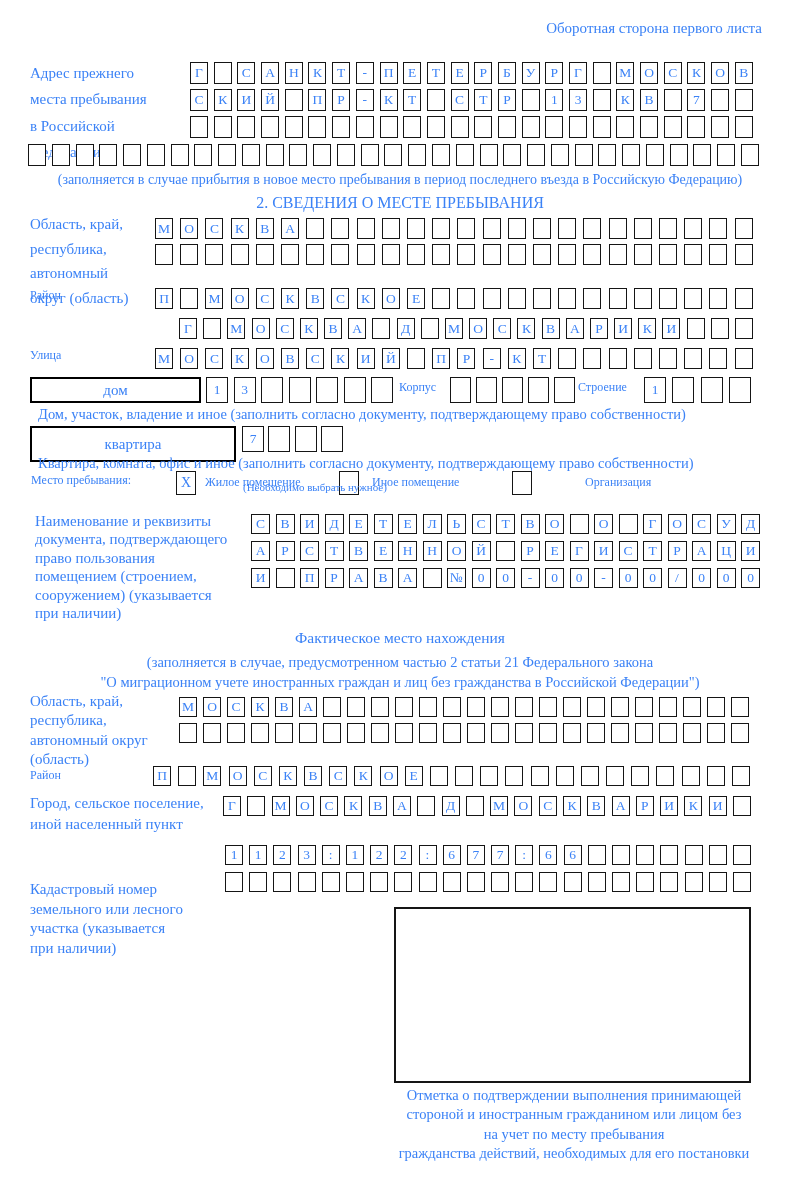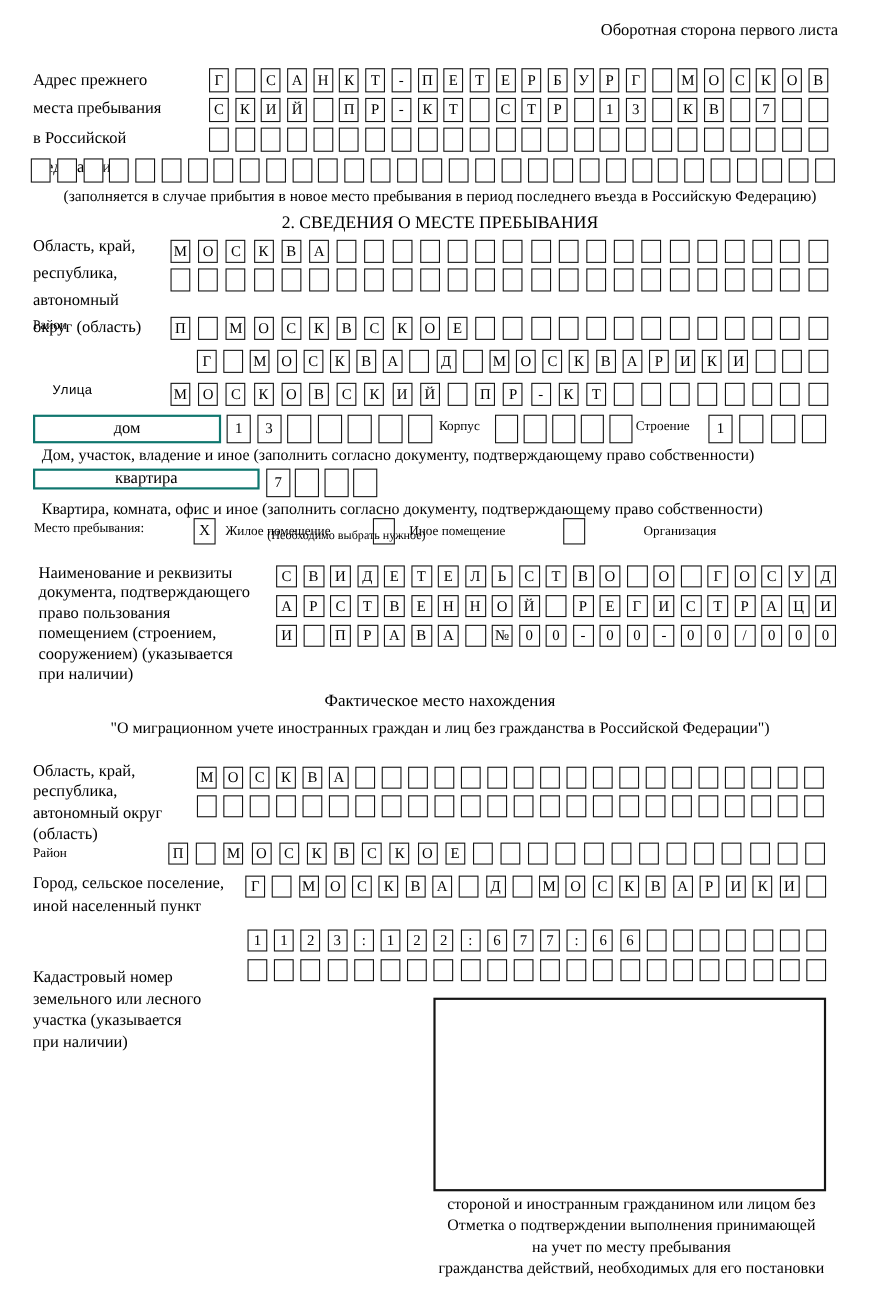--- a/index.html
+++ b/index.html
@@ -1,17 +1,17 @@
 <!DOCTYPE html>
 <html><head>
 <meta charset="utf-8">
 <style>
   html,body{margin:0;padding:0;background:#fff;}
   .page{position:relative;width:800px;height:1180px;background:#ffffff;overflow:hidden;
-        font-family:"Liberation Serif","DejaVu Serif",serif;color:#000000;}
+        font-family:"Liberation Serif","DejaVu Serif",serif;color:#3b82f6;}
   .abs{position:absolute;}
   .lbl{font-size:12px;line-height:1.25;}
   .note{font-size:14px;}
   .center{text-align:center;}
   .bold{font-weight:normal;}
 
   
   .boxrow{display:flex;justify-content:space-between;}
   .cell{flex:0 0 var(--cw,18px);height:var(--ch,21px);border:1.6px solid #151515;
         box-sizing:border-box;display:flex;align-items:center;justify-content:center;
@@ -28,34 +28,34 @@
 
   
   .lbl-block{font-size:15px;}
   .s2-region-label{left:30px;top:212px;line-height:24.6px;}
   .r-s2reg1{left:155px;top:218px;width:598px;}
   .r-s2reg2{left:155px;top:244px;width:598px;}
   .s2-district-label{left:30px;top:288px;}
   .r-s2dis{left:155px;top:288px;width:598px;}
   .s2-city-label{left:30px;top:310px;line-height:24px;}
   .r-s2city{left:179px;top:318px;width:574px;}
-  .s2-street-label{left:48px;top:348px;font-family:Liberation Mono, monospace;}
+  .s2-street-label{left:30px;top:348px;}
   .r-s2str{left:155px;top:348px;width:598px;}
 
   
-  .widebox{border:2px solid #0f766e;box-sizing:border-box;display:flex;
+  .widebox{border:2px solid #000000;box-sizing:border-box;display:flex;
            align-items:center;justify-content:center;font-size:15px;background:#fff;}
   .house-box{left:30px;top:377px;width:171px;height:26px;}
   .r-house{left:206px;top:377px;width:187px;--cw:22px;--ch:26px;}
   .korpus-label{left:399px;top:380px;}
   .r-korpus{left:450px;top:377px;width:125px;--cw:21px;--ch:26px;}
   .stroenie-label{left:578px;top:380px;}
   .r-stroenie{left:644px;top:377px;width:107px;--cw:22px;--ch:26px;}
   .house-note{left:38px;top:406px;font-size:14.5px;}
-  .apt-box{left:30px;top:426px;width:206px;height:19px;}
+  .apt-box{left:30px;top:426px;width:206px;height:36px;}
   .r-apt{left:242px;top:426px;width:101px;--cw:22px;--ch:26px;}
   .apt-note{left:38px;top:455px;font-size:14.5px;}
 
   
   .stay-label{left:31px;top:473px;}
   .chk{width:20px;height:24px;border:1.6px solid #151515;box-sizing:border-box;
        display:flex;align-items:center;justify-content:center;font-size:14px;background:#fff;}
   .chk1{left:176px;top:471px;}
   .chk2{left:339px;top:471px;}
   .chk3{left:512px;top:471px;}
@@ -483,20 +483,21 @@
       <span class="cell">0</span>
       <span class="cell">0</span>
       <span class="cell">/</span>
       <span class="cell">0</span>
       <span class="cell">0</span>
       <span class="cell">0</span>
     </div>
 
   <div class="abs center bold act-title">Фактическое место нахождения</div>
   <div class="abs center act-notes">
+      <div>(заполняется в случае, предусмотренном частью 2 статьи 21 Федерального закона</div>
       <div>"О миграционном учете иностранных граждан и лиц без гражданства в Российской Федерации")</div>
     </div>
 
   <div class="abs lbl-block act-region-label">
       <div>Область, край,</div>
       <div>республика,</div>
       <div>автономный округ</div>
       <div>(область)</div>
     </div>
   <div class="abs boxrow r-acreg1">
@@ -659,19 +660,19 @@
       <span class="cell"></span>
       <span class="cell"></span>
       <span class="cell"></span>
       <span class="cell"></span>
       <span class="cell"></span>
       <span class="cell"></span>
     </div>
 
   <div class="abs stamp-box"></div>
   <div class="abs center stamp-caption">
+      <div>Отметка о подтверждении выполнения принимающей</div>
       <div>стороной и иностранным гражданином или лицом без</div>
-      <div>Отметка о подтверждении выполнения принимающей</div>
       <div>на учет по месту пребывания</div>
       <div>гражданства действий, необходимых для его постановки</div>
     </div>
 
 </div>
 
 </body></html>

